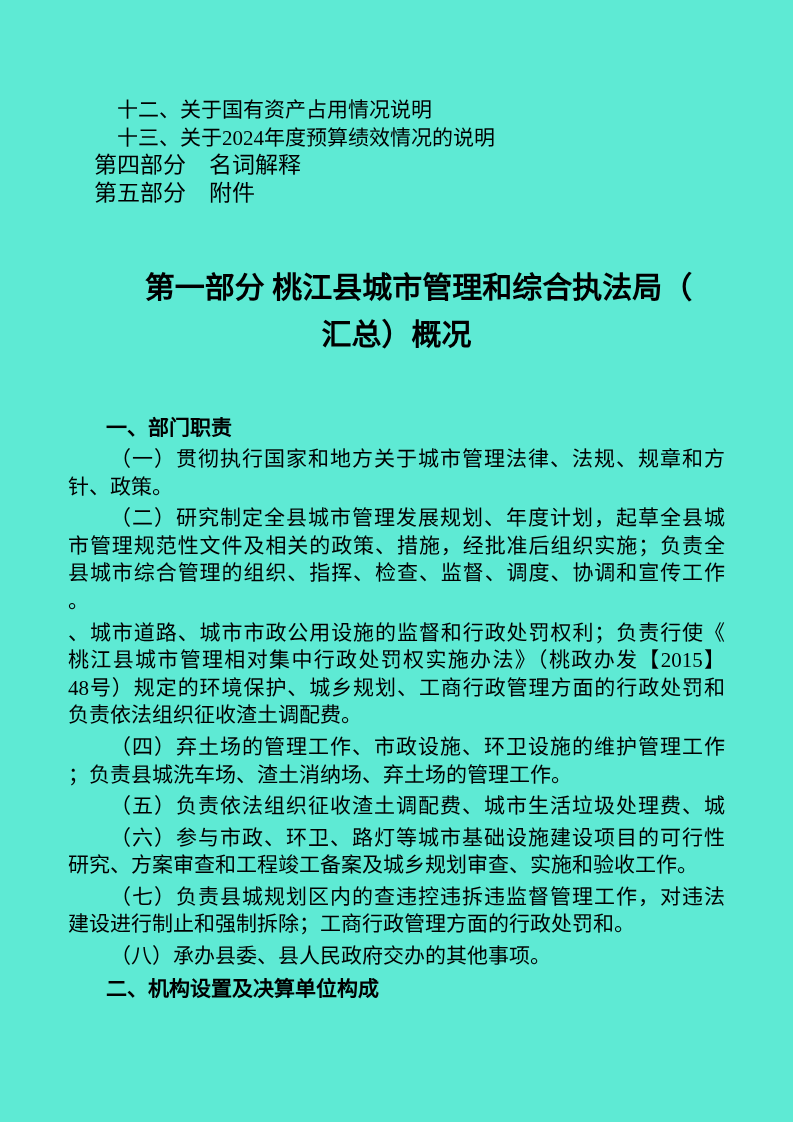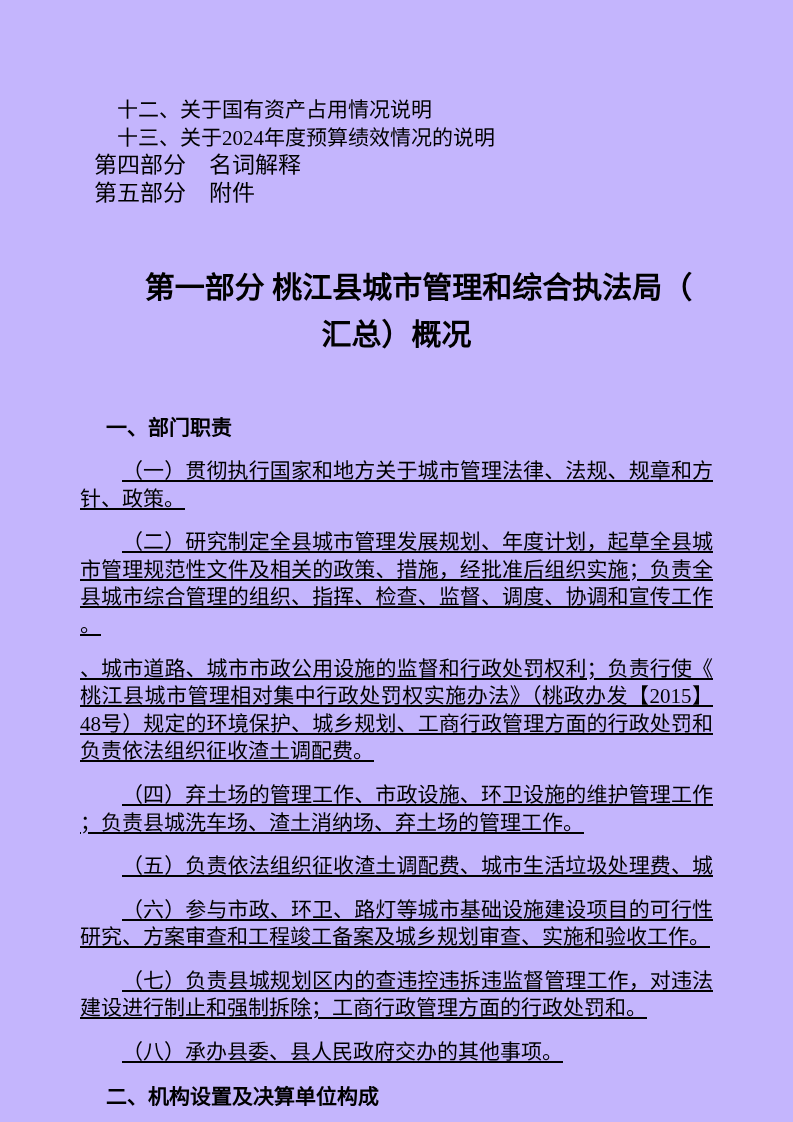--- a/index.html
+++ b/index.html
@@ -4,21 +4,21 @@
 <style>
   html, body {
     margin: 0;
     padding: 0;
     background: #ffffff;
   }
   .page {
     position: relative;
     width: 793px;
     height: 1122px;
-    background: #c4b5fd;
+    background: #5eead4;
     color: #000000;
     font-family: "Liberation Serif", "DejaVu Serif", serif;
     overflow: hidden;
   }
   .content {
     position: absolute;
     left: 64px;
     top: 97px;
     width: 665px;
   }
@@ -54,22 +54,21 @@
   }
   .section-heading {
     font-size: 21px;
     line-height: 27.6px;
     font-weight: bold;
     font-family: "Liberation Sans", "DejaVu Sans", sans-serif;
     padding-left: 42px;
     white-space: nowrap;
   }
   .paragraph {
-    margin: 16px;
-    text-decoration: underline;
+    margin: 4px;
   }
   .para-line {
     font-size: 21px;
     line-height: 27.6px;
     text-align: justify;
     text-align-last: justify;
     text-justify: inter-character;
   }
   .para-line.first {
     text-indent: 42px;

